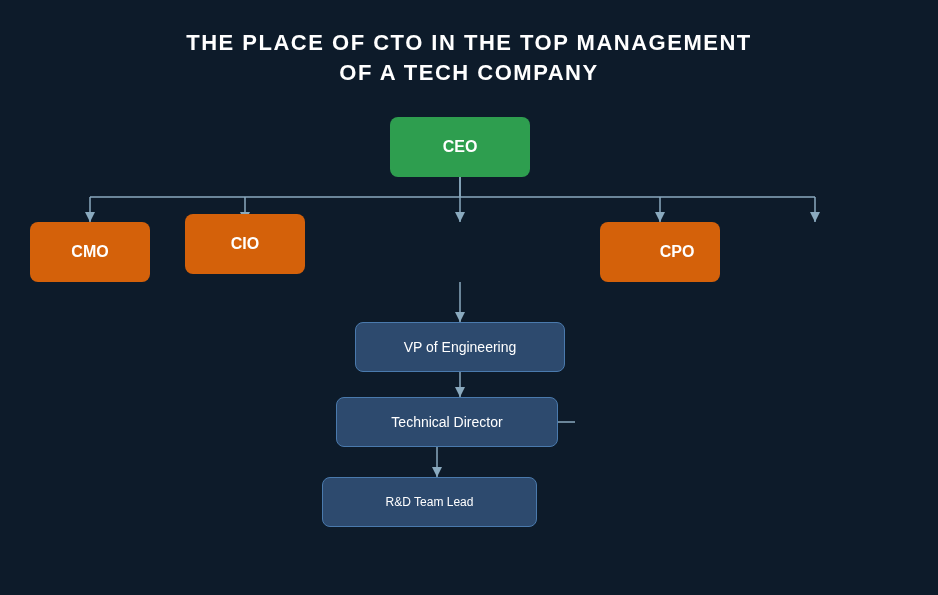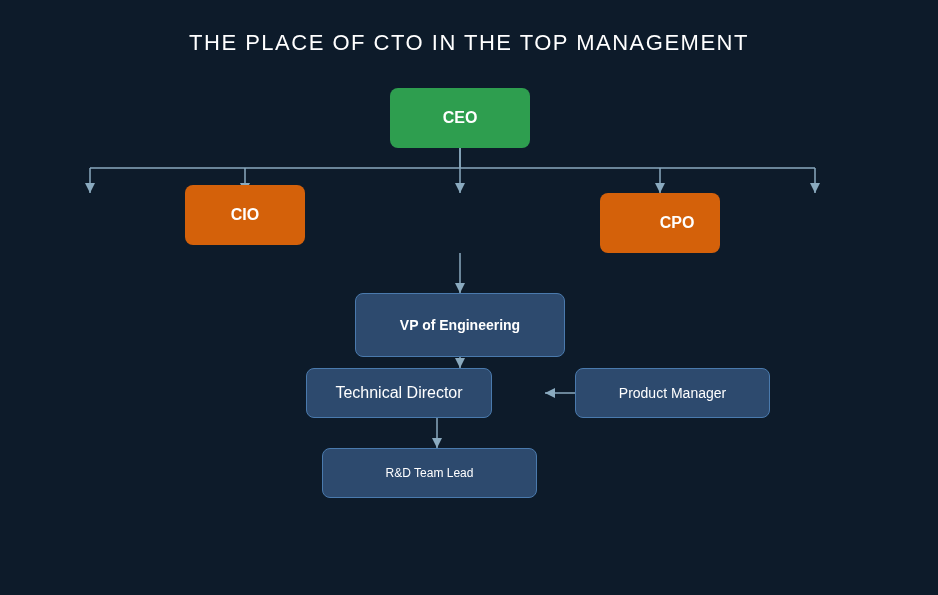--- a/index.html
+++ b/index.html
@@ -11,21 +11,21 @@
       font-family: 'Arial', sans-serif;
       display: flex;
       flex-direction: column;
       align-items: center;
       overflow: hidden;
     }
 
     .title {
       color: #ffffff;
       font-size: 22px;
-      font-weight: normal;
+      font-weight: bold;
       text-align: center;
       letter-spacing: 1.5px;
       margin-top: 28px;
       line-height: 1.35;
     }
 
     .chart-container {
       position: relative;
       width: 938px;
       flex: 1;
@@ -56,20 +56,21 @@
     .node-green  { background-color: #2e9e4f; }
     .node-red    { background-color: #cc2222; }
     .node-blue   { background-color: #2d4a6e; border: 1px solid #4a7aad; }
   </style>
 </head>
 <body>
 
 <div>
   <div class="title">
     <div>THE PLACE OF CTO IN THE TOP MANAGEMENT</div>
+    <div>OF A TECH COMPANY</div>
   </div>
 </div>
 
 <div class="chart-container">
 
   <svg class="lines">
 
     <line x1="460" y1="80" x2="460" y2="100" stroke="#8aaabf" stroke-width="1.5"></line>
 
     <line x1="90" y1="100" x2="815" y2="100" stroke="#8aaabf" stroke-width="1.5"></line>
@@ -95,28 +96,28 @@
 
     <line x1="575" y1="325" x2="545" y2="325" stroke="#8aaabf" stroke-width="1.5"></line>
     <polygon points="545,325 555,320 555,330" fill="#8aaabf"></polygon>
 
     <line x1="437" y1="350" x2="437" y2="380" stroke="#8aaabf" stroke-width="1.5"></line>
     <polygon points="437,380 432,370 442,370" fill="#8aaabf"></polygon>
   </svg>
 
   <div class="node node-green" style="left:390px;top:20px;width:140px;height:60px;">CEO</div>
 
+  <div class="node node-orange" style="left:30px;top:125px;width:120px;height:60px;">CMO</div>
 
   <div class="node node-orange" style="left:185px;top:117px;width:120px;height:60px;">CIO</div>
 
 
   <div class="node node-orange" style="left:600px;top:125px;width:120px;height:60px;padding-left:34px;">CPO</div>
 
 
-  <div class="node node-blue" style="left:355px;top:225px;width:210px;height:64px;font-size:14px;font-weight:bold;">VP of Engineering</div>
+  <div class="node node-blue" style="left:355px;top:225px;width:210px;height:50px;font-size:14px;font-weight:normal;">VP of Engineering</div>
 
-  <div class="node node-blue" style="left:306px;top:300px;width:186px;height:50px;font-size:16px;font-weight:normal;">Technical Director</div>
+  <div class="node node-blue" style="left:336px;top:300px;width:222px;height:50px;font-size:14px;font-weight:normal;">Technical Director</div>
 
-  <div class="node node-blue" style="left:575px;top:300px;width:195px;height:50px;font-size:14px;font-weight:normal;">Product Manager</div>
 
   <div class="node node-blue" style="left:322px;top:380px;width:215px;height:50px;font-size:12px;font-weight:normal;">R&amp;D Team Lead</div>
 
 </div>
 
 </body></html>

